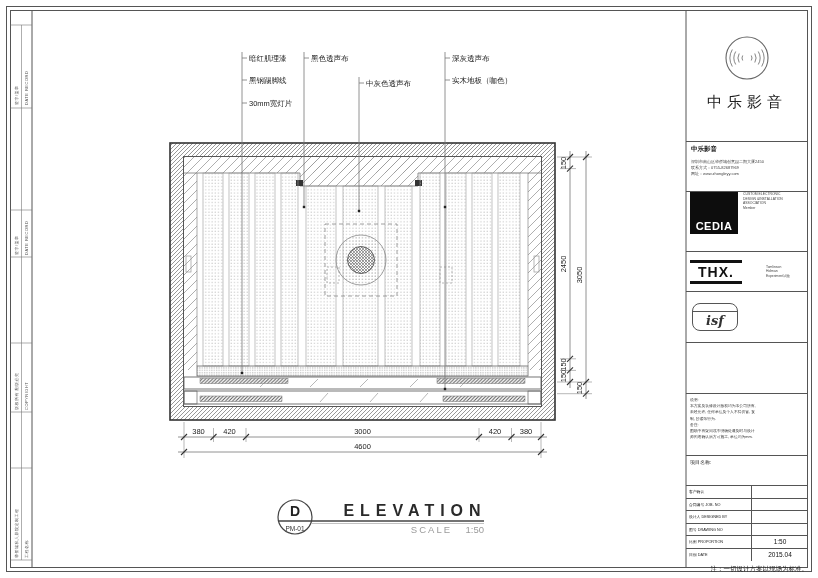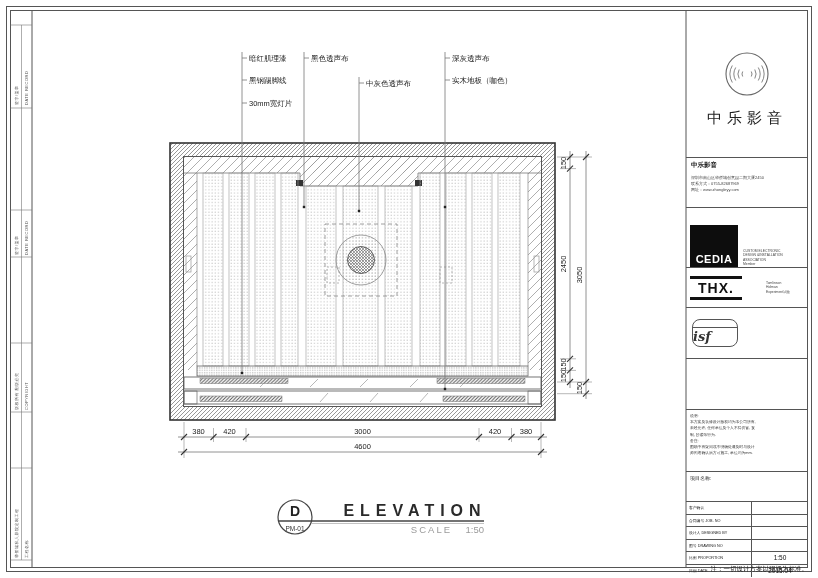--- a/index.html
+++ b/index.html
@@ -2,37 +2,37 @@
 <html><head>
 <meta charset="utf-8">
 <style>
   html,body{margin:0;padding:0;background:#e8e8e8;}
   .sheet{position:relative;width:818px;height:578px;background:#ffffff;overflow:hidden;
          font-family:"Liberation Sans","DejaVu Sans",sans-serif;color:#333;padding-left:36px;}
   svg text{font-family:"Liberation Sans","DejaVu Sans",sans-serif;}
   .vtext{position:absolute;font-size:4px;color:#555;white-space:nowrap;
          transform:rotate(-90deg);transform-origin:left top;letter-spacing:.5px;}
   
-  .tb{position:absolute;left:686px;top:20px;width:122px;height:558px;}
+  .tb{position:absolute;left:686px;top:4px;width:122px;height:558px;}
   .tb-sec{box-sizing:border-box;border-bottom:1px solid #555;position:relative;overflow:hidden;}
   .s1{height:138px;display:flex;flex-direction:column;align-items:center;justify-content:center;gap:10px;}
   .brand-name{font-size:15px;letter-spacing:5px;color:#222;font-weight:500;}
   .s2{height:50px;padding:3px 5px;}
   .s2 .hdr{font-size:6.5px;font-weight:bold;color:#222;margin-bottom:5px;}
   .s2 .ln{font-size:4px;color:#444;line-height:6px;white-space:nowrap;}
-  .s3{height:60px;display:flex;align-items:flex-end;padding:0 4px;gap:5px;}
+  .s3{height:60px;display:flex;align-items:flex-start;padding:0 4px;gap:5px;}
   .cedia-box{width:48px;height:42px;background:#0d0d0d;color:#fff;display:flex;align-items:flex-end;
              justify-content:center;font-weight:bold;font-size:11px;letter-spacing:.5px;padding-bottom:2px;box-sizing:border-box;}
   .sm-lines{font-size:3.4px;color:#444;line-height:4.6px;}
   .s4{height:40px;display:flex;align-items:center;padding:0 4px;gap:24px;}
   .thx-box{width:52px;border-top:3px solid #111;border-bottom:3px solid #111;text-align:center;
            font-size:14px;font-weight:bold;color:#111;line-height:18px;letter-spacing:1px;}
   .s5{height:51px;display:flex;align-items:center;padding:0 6px;}
   .isf-box{width:46px;height:28px;border:1.2px solid #555;border-radius:8px;position:relative;
-           display:flex;align-items:flex-end;box-sizing:border-box;}
+           display:flex;align-items:flex-end;justify-content:center;box-sizing:border-box;}
   .isf-box:before{content:"";position:absolute;left:0;right:0;top:7px;border-top:1px solid #555;}
   .isf-txt{font-family:"DejaVu Serif","Liberation Serif",serif;font-style:italic;font-weight:bold;
            font-size:13px;color:#333;line-height:18px;}
   .s6{height:51px;}
   .s7{height:62px;padding:3px 4px;}
   .s7 .nln{font-size:3.8px;color:#333;line-height:6.2px;white-space:nowrap;}
   .s8{height:30px;padding:3px 4px;font-size:5px;color:#222;}
   .trow{height:12.5px;box-sizing:border-box;border-bottom:1px solid #555;display:flex;}
   .trow:last-child{border-bottom:none;}
   .tcell-l{width:66px;box-sizing:border-box;border-right:1px solid #555;font-size:3.8px;color:#222;

